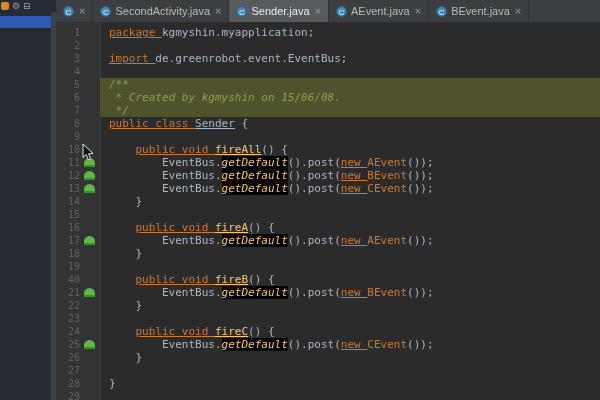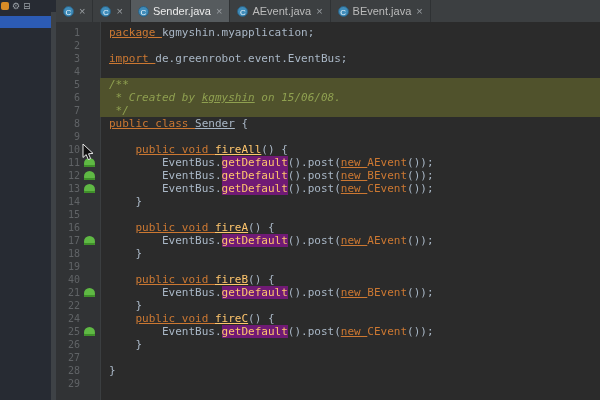--- a/index.html
+++ b/index.html
@@ -39,24 +39,24 @@
   .dome{position:absolute;left:4px;top:2px;width:11px;height:9px;background:#5fb944;
         border-radius:6px 6px 1px 1px;box-shadow:inset 0 -2px 0 #3f8f2a;}
   .code{flex:1;padding-left:9px;color:#a9b7c6;}
   .line.band .code{background:#50522c;}
 
   
   .tk-kw{color:#cc7832;text-decoration:underline;}
   .tk-p{color:#a9b7c6;}
   .tk-m{color:#ffc66d;text-decoration:underline;}
   .tk-cls{color:#a9b7c6;text-decoration:underline;margin-top:12px;}
-  .tk-sm{color:#ffc66d;background:#701a75;}
+  .tk-sm{color:#ffc66d;font-style:italic;background:#000000;}
   .tk-ev{color:#cc7832;}
   .tk-cm{color:#8fa050;font-style:italic;}
-  .tk-cmu{color:#8fa050;font-style:italic;text-decoration:underline;}
+  .tk-cmu{color:#8fa050;font-style:italic;}
 
   .cursor{position:absolute;left:82px;top:144px;z-index:10;}
 </style>
 </head>
 <body>
 
 <div class="app">
 
   <div class="leftpanel">
     <div class="panel-icons">
@@ -68,20 +68,21 @@
     <div class="panel-scroll"></div>
   </div>
 
   <div class="tabbar">
       <div class="tab">
         <span class="classicon">C</span>
         <span class="tabclose">×</span>
       </div>
       <div class="tab">
         <span class="classicon">C</span>
+        <span>SecondActivity.java</span>
         <span class="tabclose">×</span>
       </div>
       <div class="tab active">
         <span class="classicon">C</span>
         <span>Sender.java</span>
         <span class="tabclose">×</span>
       </div>
       <div class="tab">
         <span class="classicon">C</span>
         <span>AEvent.java</span>
@@ -112,20 +113,21 @@
         <div class="line"><div class="gut"><span class="lnum">13</span><span class="islot"><span class="dome"></span></span></div><div class="code"><span class="tk-p">        EventBus.</span><span class="tk-sm">getDefault</span><span class="tk-p">().post(</span><span class="tk-kw">new </span><span class="tk-ev">CEvent</span><span class="tk-p">());</span></div></div>
         <div class="line"><div class="gut"><span class="lnum">14</span><span class="islot"></span></div><div class="code"><span class="tk-p">    }</span></div></div>
         <div class="line"><div class="gut"><span class="lnum">15</span><span class="islot"></span></div><div class="code"></div></div>
         <div class="line"><div class="gut"><span class="lnum">16</span><span class="islot"></span></div><div class="code"><span class="tk-p">    </span><span class="tk-kw">public void </span><span class="tk-m">fireA</span><span class="tk-p">() {</span></div></div>
         <div class="line"><div class="gut"><span class="lnum">17</span><span class="islot"><span class="dome"></span></span></div><div class="code"><span class="tk-p">        EventBus.</span><span class="tk-sm">getDefault</span><span class="tk-p">().post(</span><span class="tk-kw">new </span><span class="tk-ev">AEvent</span><span class="tk-p">());</span></div></div>
         <div class="line"><div class="gut"><span class="lnum">18</span><span class="islot"></span></div><div class="code"><span class="tk-p">    }</span></div></div>
         <div class="line"><div class="gut"><span class="lnum">19</span><span class="islot"></span></div><div class="code"></div></div>
         <div class="line"><div class="gut"><span class="lnum">40</span><span class="islot"></span></div><div class="code"><span class="tk-p">    </span><span class="tk-kw">public void </span><span class="tk-m">fireB</span><span class="tk-p">() {</span></div></div>
         <div class="line"><div class="gut"><span class="lnum">21</span><span class="islot"><span class="dome"></span></span></div><div class="code"><span class="tk-p">        EventBus.</span><span class="tk-sm">getDefault</span><span class="tk-p">().post(</span><span class="tk-kw">new </span><span class="tk-ev">BEvent</span><span class="tk-p">());</span></div></div>
         <div class="line"><div class="gut"><span class="lnum">22</span><span class="islot"></span></div><div class="code"><span class="tk-p">    }</span></div></div>
+        <div class="line"><div class="gut"><span class="lnum">23</span><span class="islot"></span></div><div class="code"></div></div>
         <div class="line"><div class="gut"><span class="lnum">24</span><span class="islot"></span></div><div class="code"><span class="tk-p">    </span><span class="tk-kw">public void </span><span class="tk-m">fireC</span><span class="tk-p">() {</span></div></div>
         <div class="line"><div class="gut"><span class="lnum">25</span><span class="islot"><span class="dome"></span></span></div><div class="code"><span class="tk-p">        EventBus.</span><span class="tk-sm">getDefault</span><span class="tk-p">().post(</span><span class="tk-kw">new </span><span class="tk-ev">CEvent</span><span class="tk-p">());</span></div></div>
         <div class="line"><div class="gut"><span class="lnum">26</span><span class="islot"></span></div><div class="code"><span class="tk-p">    }</span></div></div>
         <div class="line"><div class="gut"><span class="lnum">27</span><span class="islot"></span></div><div class="code"></div></div>
         <div class="line"><div class="gut"><span class="lnum">28</span><span class="islot"></span></div><div class="code"><span class="tk-p">}</span></div></div>
         <div class="line"><div class="gut"><span class="lnum">29</span><span class="islot"></span></div><div class="code"></div></div>
       </div>
   </div>
 
   <svg class="cursor" width="14" height="18" viewBox="0 0 14 18">

